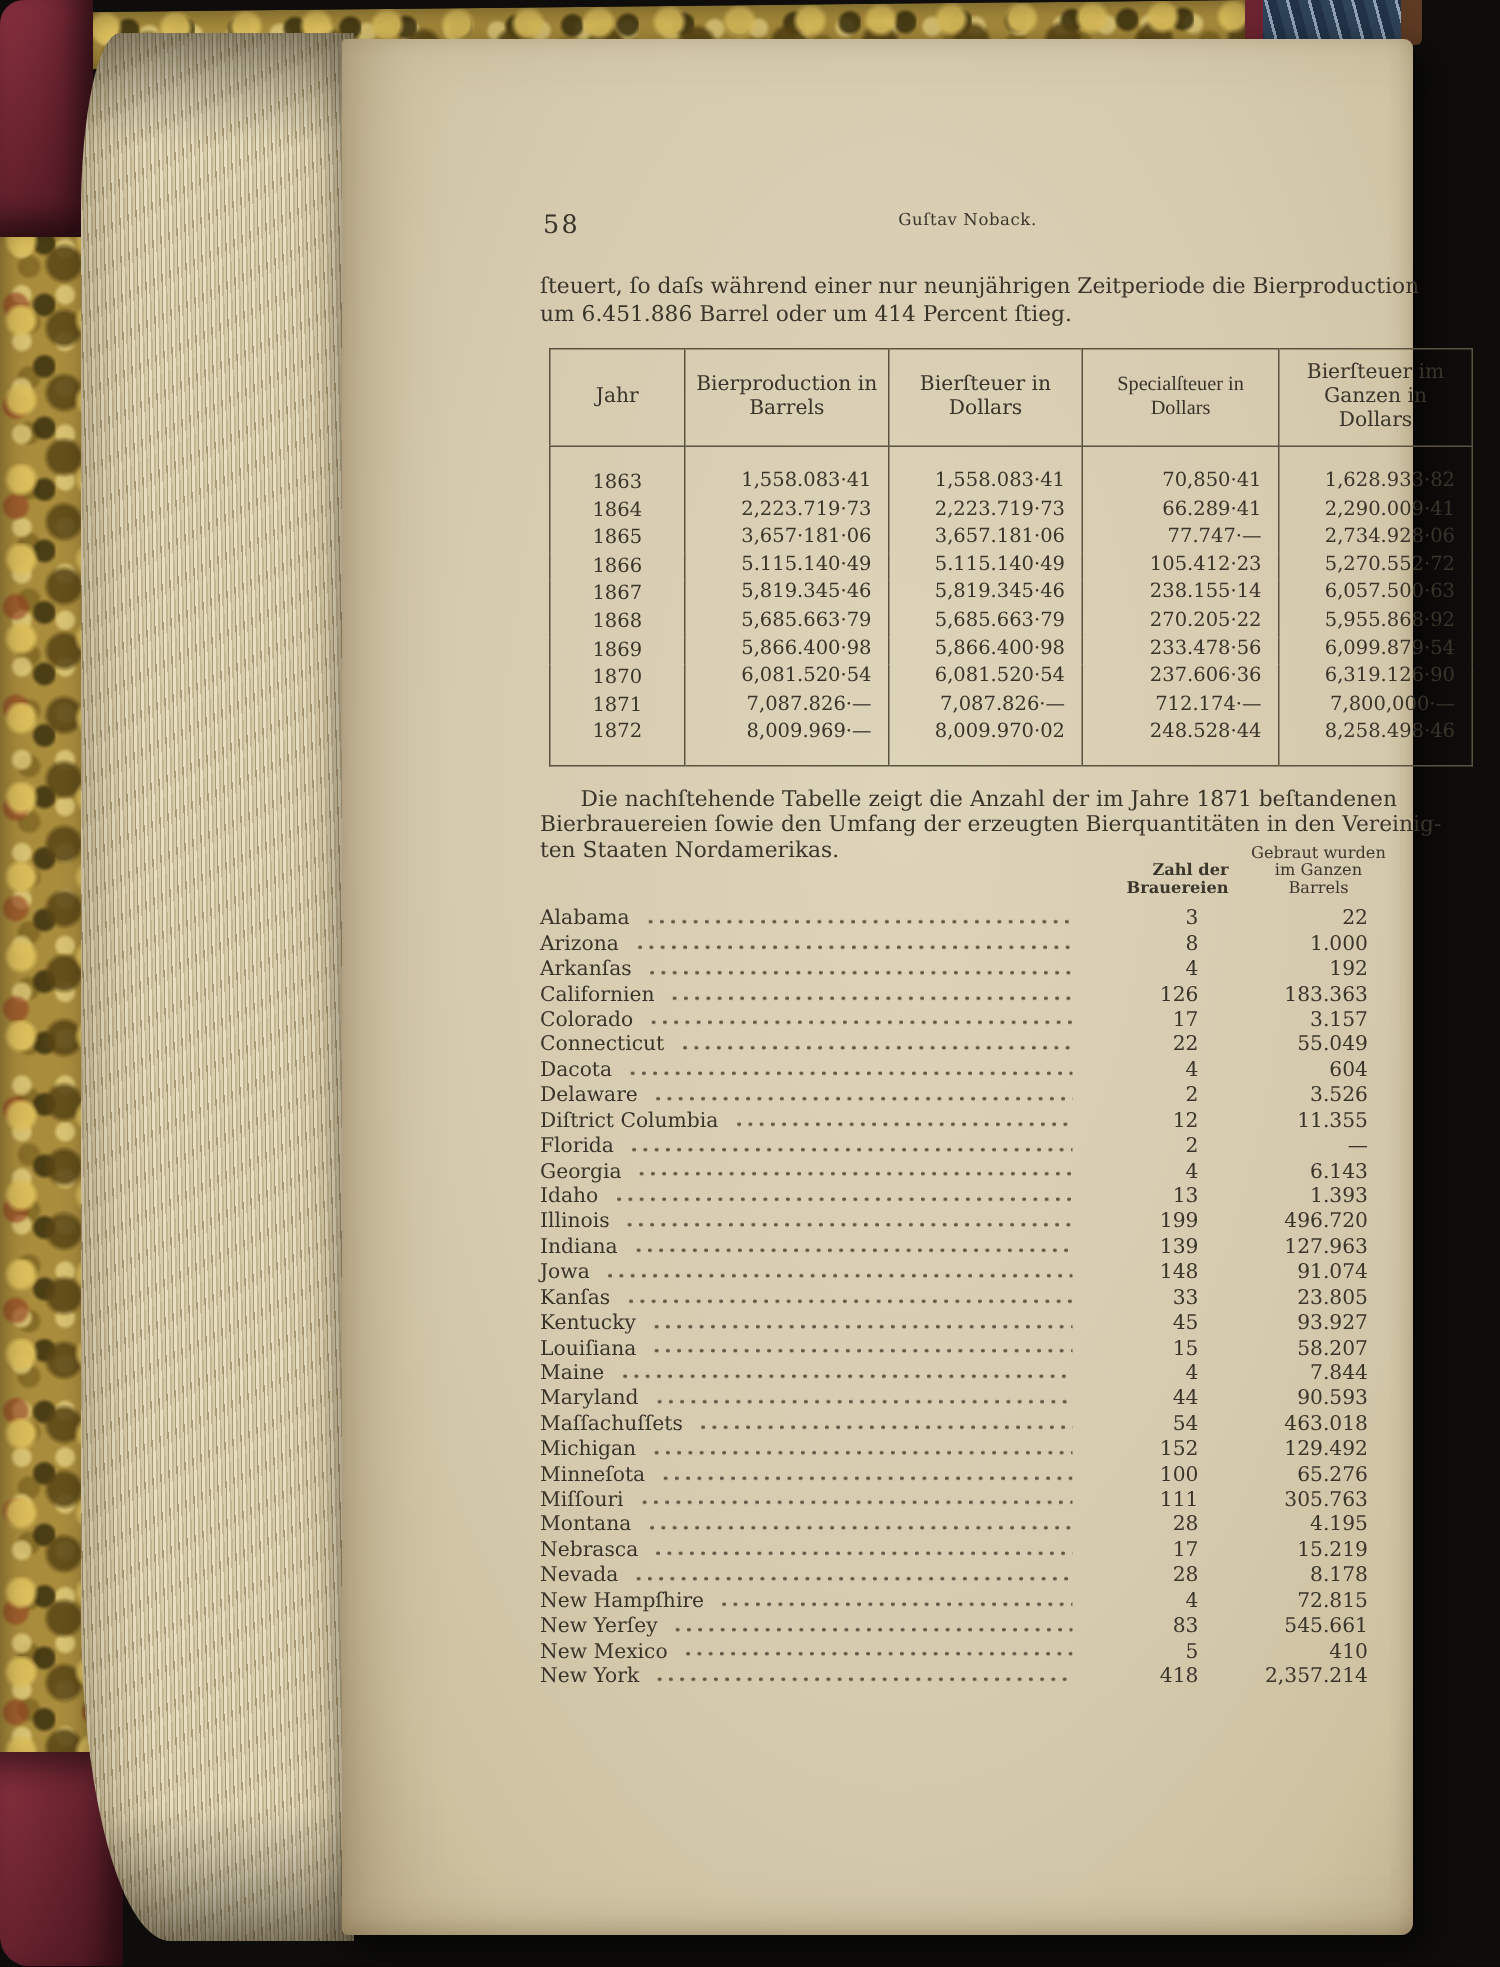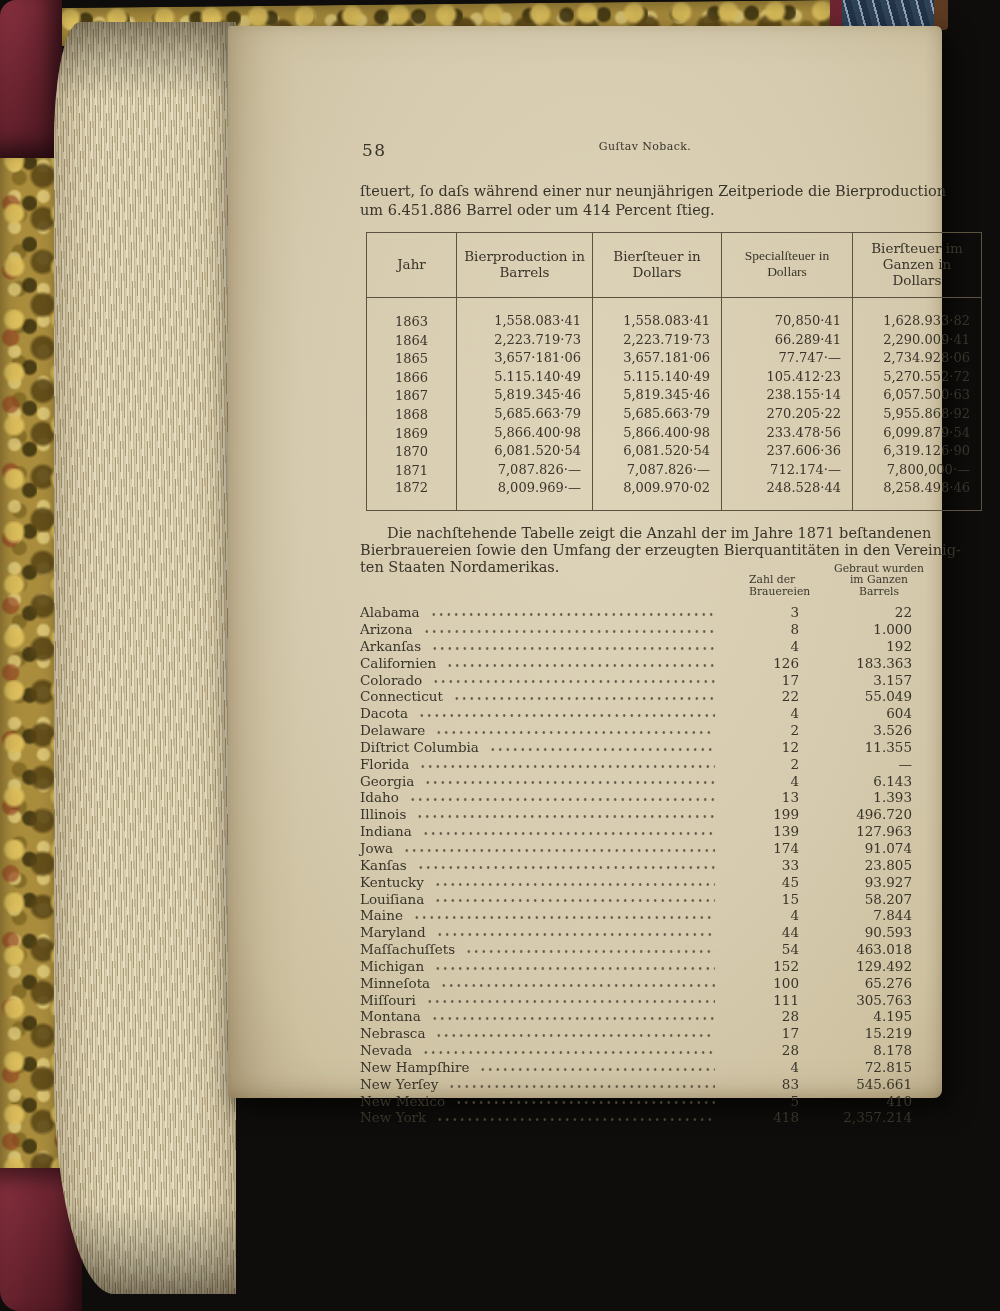--- a/index.html
+++ b/index.html
@@ -31,21 +31,21 @@
     box-shadow:inset -10px 10px 20px rgba(0,0,0,.5);}
   .board-left{position:absolute;left:0;top:150px;width:60px;height:1030px;}
   .page-stack{position:absolute;left:54px;top:22px;width:182px;height:1272px;
     background:
       linear-gradient(180deg,rgba(0,0,0,.3),rgba(0,0,0,0) 6%,rgba(0,0,0,0) 93%,rgba(0,0,0,.35)),
       repeating-linear-gradient(88.5deg,#d8cdad 0 1.6px,#a89a74 1.6px 2.4px,#e8dfc2 2.4px 4.2px,#c3b693 4.2px 5.4px);
     border-radius:26px 0 0 60px / 120px 0 0 220px;
     box-shadow:inset 0 0 44px rgba(60,40,10,.4);}
 
   
-  .page{position:absolute;left:228px;top:26px;width:714px;height:1072px;
+  .page{position:absolute;left:228px;top:26px;width:714px;height:1264px;
     background:radial-gradient(ellipse at 52% 40%,#ded4b9 0%,#d6cbaf 55%,#cdc1a0 85%,#bdae8d 100%);
     border-radius:3px 6px 8px 4px;
     box-shadow:inset 30px 0 55px -22px rgba(100,75,40,.38),
                inset -6px 0 18px -8px rgba(100,75,40,.3),
                inset 0 -10px 25px -12px rgba(90,65,30,.35),
                8px 10px 24px rgba(0,0,0,.65);}
   .text-block{position:absolute;left:132px;top:114px;width:570px;color:#39342a;}
 
   .page-head{position:relative;height:20px;}
   .pagenum{position:absolute;left:2px;top:0;font-size:17px;letter-spacing:1.5px;}
@@ -73,21 +73,21 @@
   .taxtable td{border-left:1px solid #5a5340;border-right:1px solid #5a5340;
     text-align:right;padding:0 11px 2px 2px;line-height:16.6px;white-space:nowrap;}
   .taxtable td.c-jahr{text-align:center;padding:0;}
   .taxtable tbody tr:first-of-type td{padding-top:15px;}
   .taxtable tbody tr:last-of-type td{padding-bottom:13px;}
 
   
   .state-head{display:flex;justify-content:flex-end;align-items:flex-end;margin-top:-13px;
     padding-right:18px;font-size:10.8px;line-height:11.4px;color:#3c372d;}
   .sh-spacer{flex:1;}
-  .sh-col1{width:70px;text-align:left;transform:translateX(20px);}
+  .sh-col1{width:70px;text-align:right;transform:translateX(20px);font-weight:bold;}
   .sh-col2{width:100px;text-align:center;margin-left:13px;transform:translateX(17px);}
   .shl{display:block;}
 
   .states{margin-top:7px;font-size:13.5px;}
   .state-row{display:flex;align-items:baseline;line-height:16.85px;padding-right:18px;}
   .sname{white-space:nowrap;}
   .leader{flex:1;height:8px;margin:0 14px 0 10px;align-self:flex-end;margin-bottom:3px;
     background-image:radial-gradient(circle,#534c39 1.1px,transparent 1.5px);
     background-size:7.5px 7.5px;background-repeat:repeat-x;background-position:0 1px;opacity:.9;}
   .scount{width:70px;text-align:right;white-space:nowrap;}
@@ -330,21 +330,21 @@
           <div class="state-row">
             <span class="sname">Indiana</span>
             <span class="leader"></span>
             <span class="scount">139</span>
             <span class="sbarrels">127.963</span>
           </div>
 
           <div class="state-row">
             <span class="sname">Jowa</span>
             <span class="leader"></span>
-            <span class="scount">174</span>
+            <span class="scount">148</span>
             <span class="sbarrels">91.074</span>
           </div>
 
           <div class="state-row">
             <span class="sname">Kanſas</span>
             <span class="leader"></span>
             <span class="scount">33</span>
             <span class="sbarrels">23.805</span>
           </div>
 

